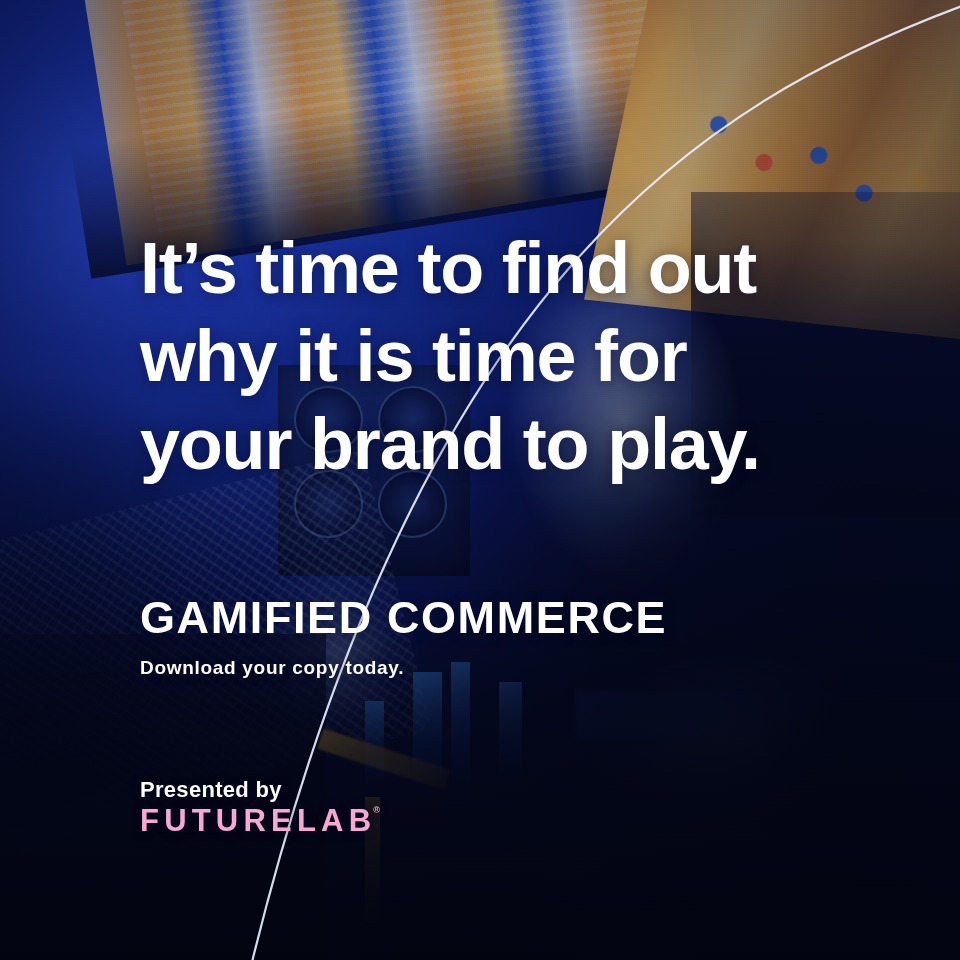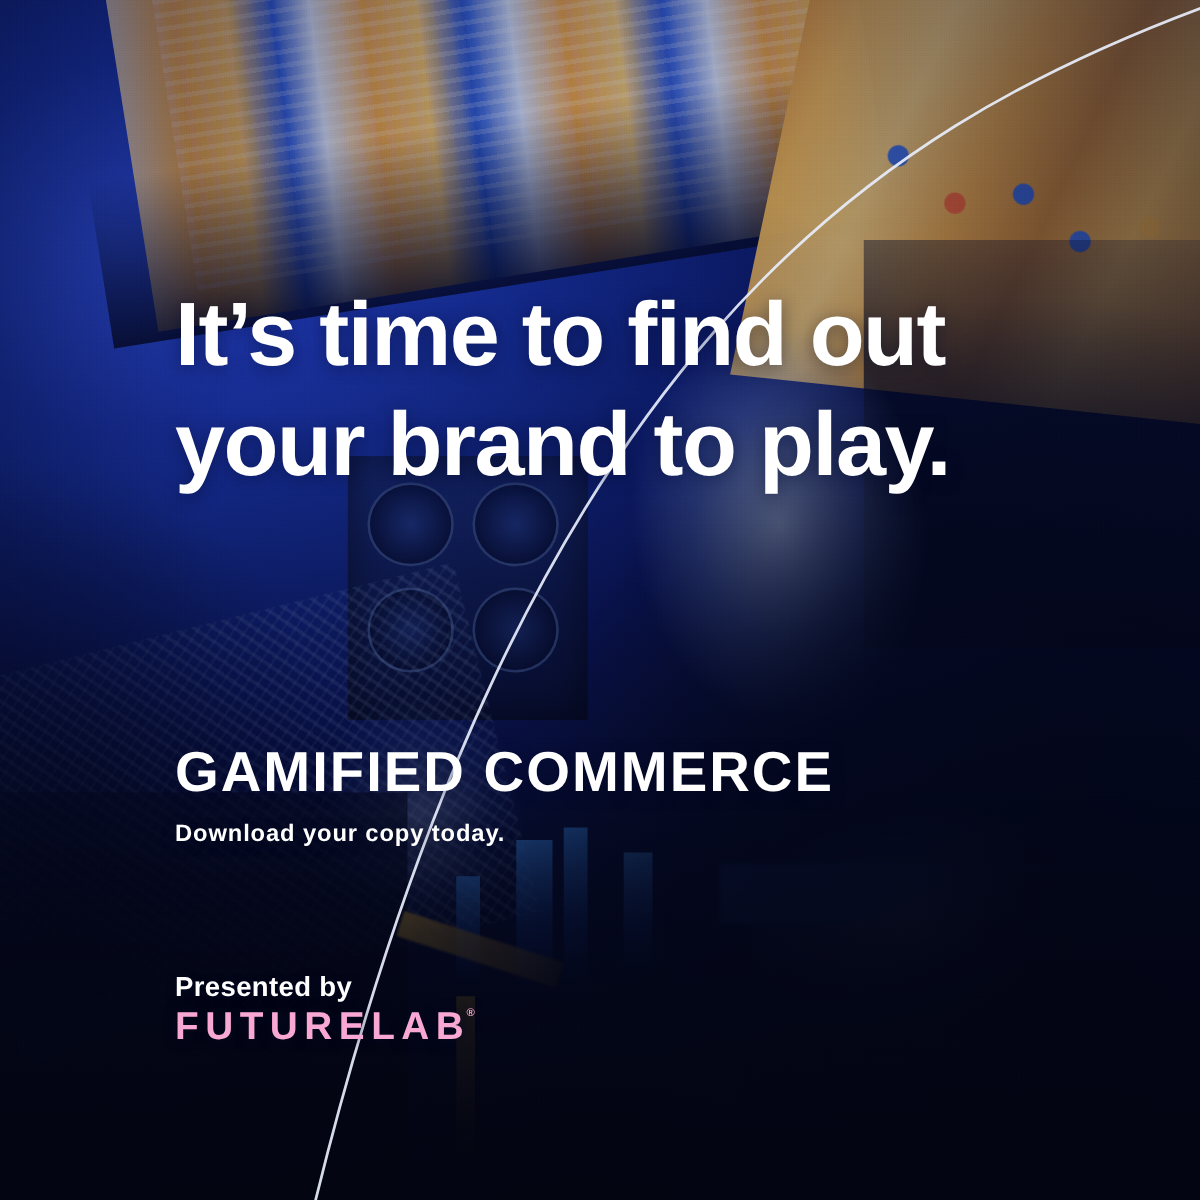--- a/index.html
+++ b/index.html
@@ -279,20 +279,21 @@
   </div>
 
   <svg class="diagonal" width="960" height="960" viewBox="0 0 960 960">
     <path d="M 962 6 C 700 104, 420 280, 252 962" fill="none" stroke="#e8eefc" stroke-width="2.2" stroke-opacity="0.92"></path>
   </svg>
 
   <div class="content">
 
     <div class="headline">
       <span class="ln">It’s time to find out</span>
+      <span class="ln">why it is time for</span>
       <span class="ln">your brand to play.</span>
     </div>
 
     <div class="kicker">GAMIFIED COMMERCE</div>
     <div class="subline">Download your copy today.</div>
 
     <div class="presented">Presented by</div>
 
     <div class="futurelab"><span>FUTURELAB</span><span class="reg">®</span></div>
 

